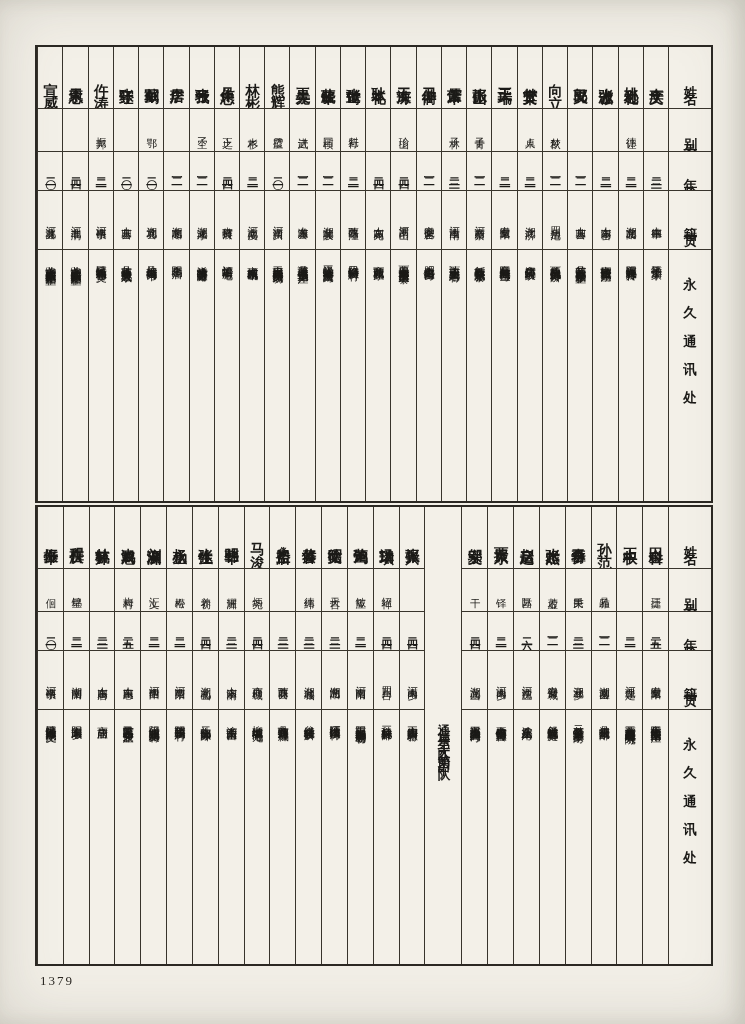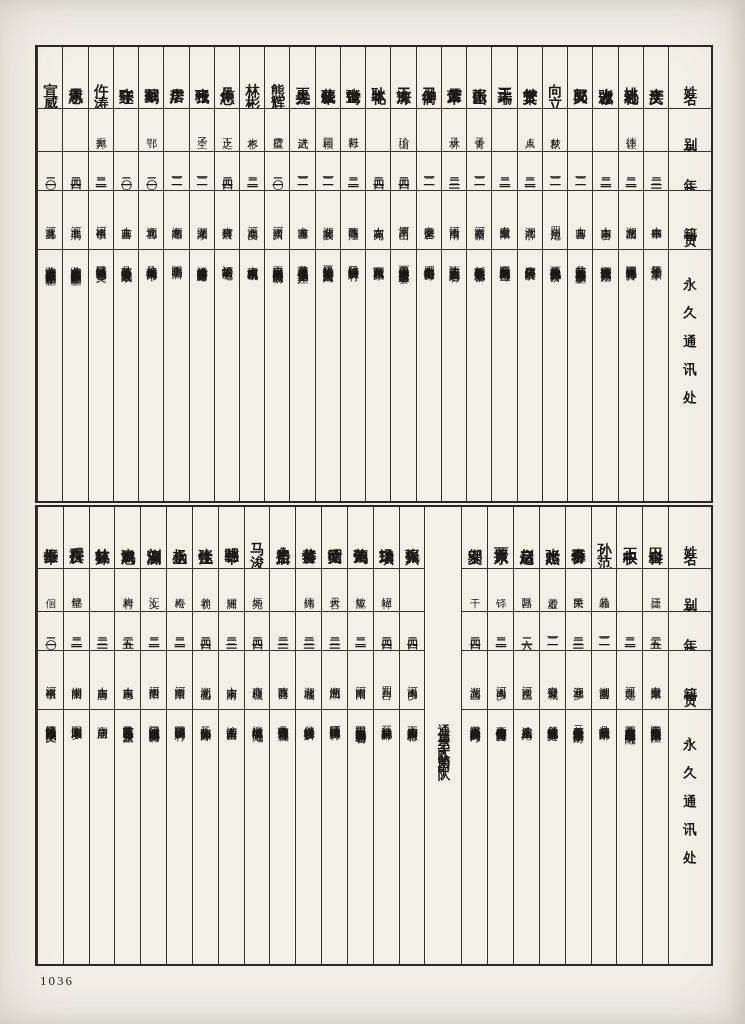--- a/index.html
+++ b/index.html
@@ -403,14 +403,14 @@
         <div class="cell c-addr">浏阳东乡浆田塅</div>
       </div>
       <div class="col">
         <div class="cell c-name">仵振举</div>
         <div class="cell c-alias">佪</div>
         <div class="cell c-age">二〇</div>
         <div class="cell c-origin">河南镇平</div>
         <div class="cell c-addr">镇平新民市际成厚绸庄交</div>
       </div>
     </div>
-  <div class="page-number">1036</div>
+  <div class="page-number">1379</div>
 </div>
 
 </body></html>

